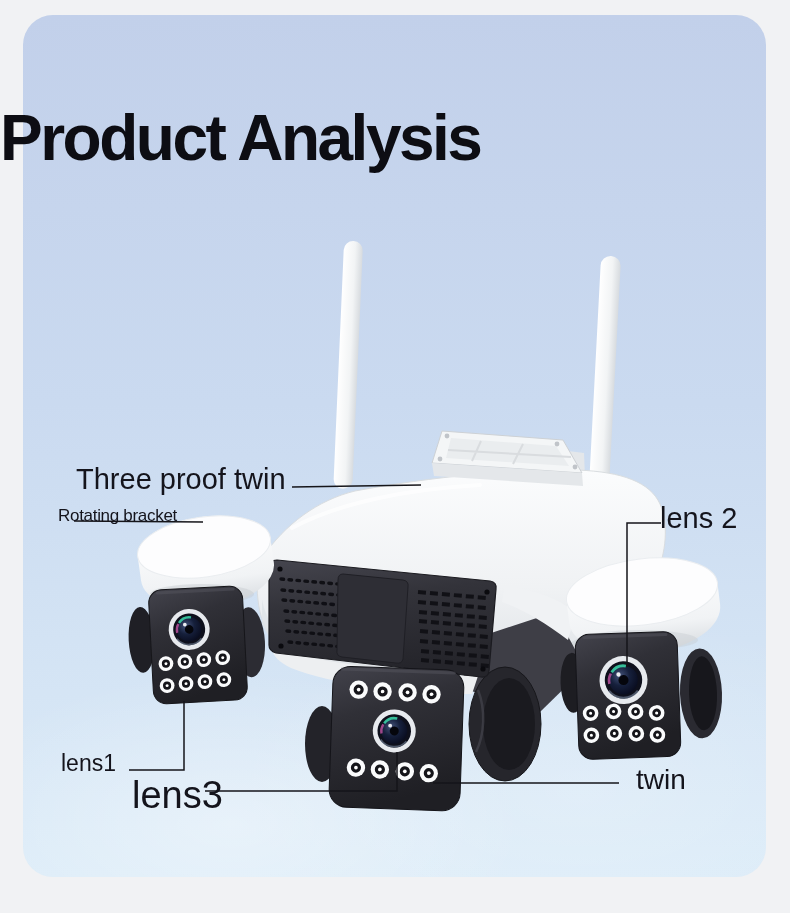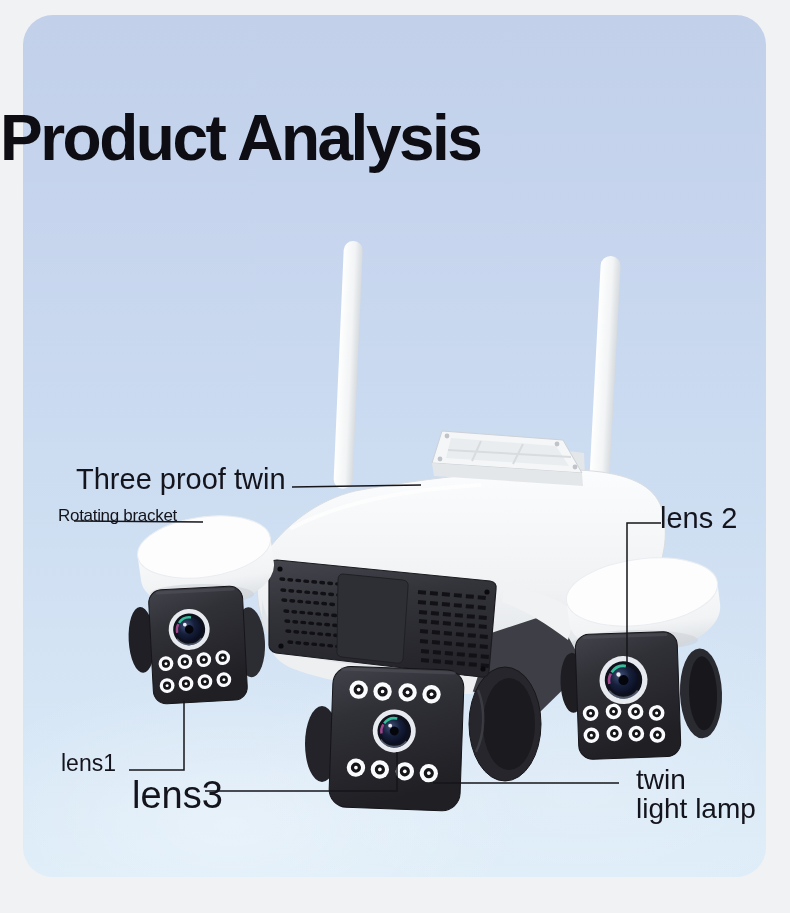--- a/index.html
+++ b/index.html
@@ -240,15 +240,14 @@
     </g>
   </svg>
 
   <div class="label l-shell">Three proof twin</div>
   <div class="label l-bracket">Rotating bracket</div>
   <div class="label l-lens2">lens 2</div>
   <div class="label l-lens1">lens1</div>
   <div class="label l-lens3">lens3</div>
   <div class="label l-twin">
     <div>twin</div>
-    <div>light lamp</div>
   </div>
 </div>
 
 </body></html>

